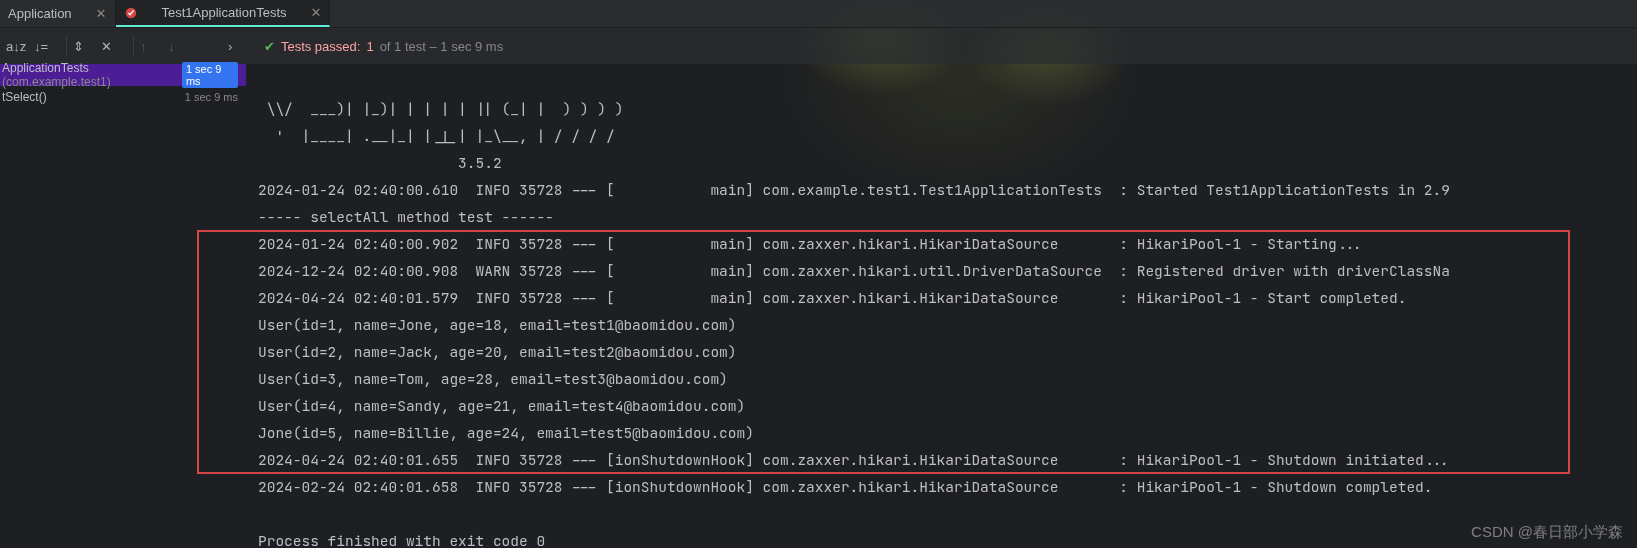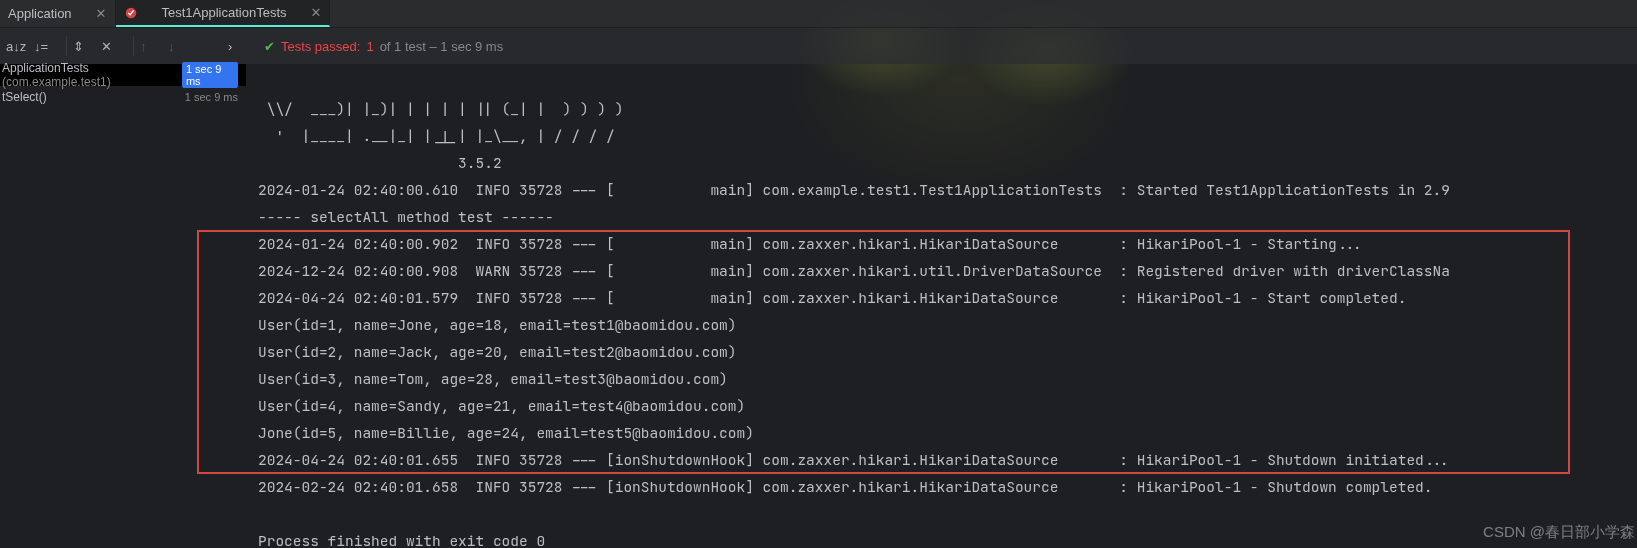--- a/index.html
+++ b/index.html
@@ -64,41 +64,41 @@
   .tbtn.disabled { color: #5a5d63; }
   .sep { width: 1px; height: 20px; background: #393b40; margin: 0 4px; }
   .test-status {
     display: flex;
     align-items: center;
     gap: 6px;
     margin-left: 8px;
     color: #888;
   }
   .check { color: #5ab555; }
-  .green-text { color: #ef4444; }
+  .green-text { color: #fca5a5; }
   .main {
     position: relative;
     z-index: 2;
     display: flex;
     height: calc(100% - 64px);
   }
   .tree {
     width: 246px;
     background: rgba(30,31,34,0.5);
     font-size: 12px;
   }
   .tree-row {
     display: flex;
     align-items: center;
     justify-content: space-between;
     padding: 3px 8px 3px 2px;
     height: 22px;
   }
   .tree-row.selected {
-    background: #000000;
+    background: #4c1d95;
   }
   .tree-row .pkg { color: #888; }
   .tree-row .time { color: #888; font-size: 11px; }
   .tree-row.selected .time { background: #3574f0; color: #fff; padding: 1px 4px; border-radius: 2px; }
   .console {
     flex: 1;
     padding: 4px 0 0 12px;
     font-family: 'JetBrains Mono', 'Consolas', monospace;
     font-size: 14.5px;
     line-height: 27px;
@@ -113,21 +113,21 @@
     left: 197px;
     top: 230px;
     width: 1373px;
     height: 244px;
     z-index: 5;
     pointer-events: none;
   }
   .watermark {
     position: absolute;
     bottom: 6px;
-    right: 2px;
+    right: 14px;
     color: rgba(220,220,220,0.5);
     font-size: 15px;
     z-index: 10;
   }
 </style>
 </head>
 <body>
 
 <div class="bg-image"></div>
 

